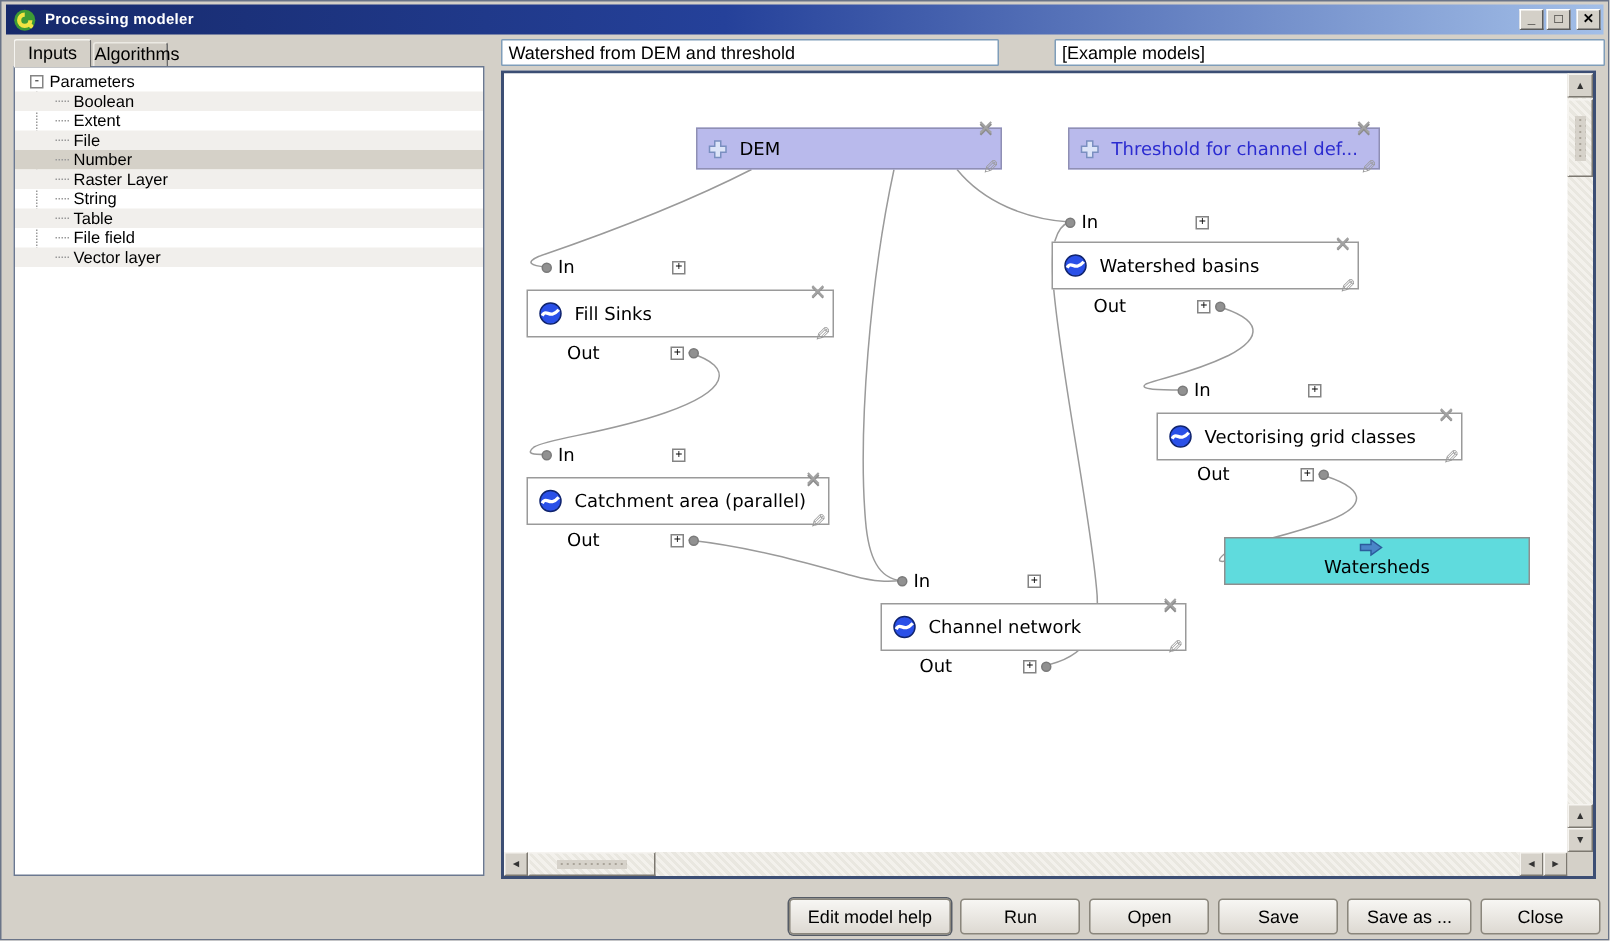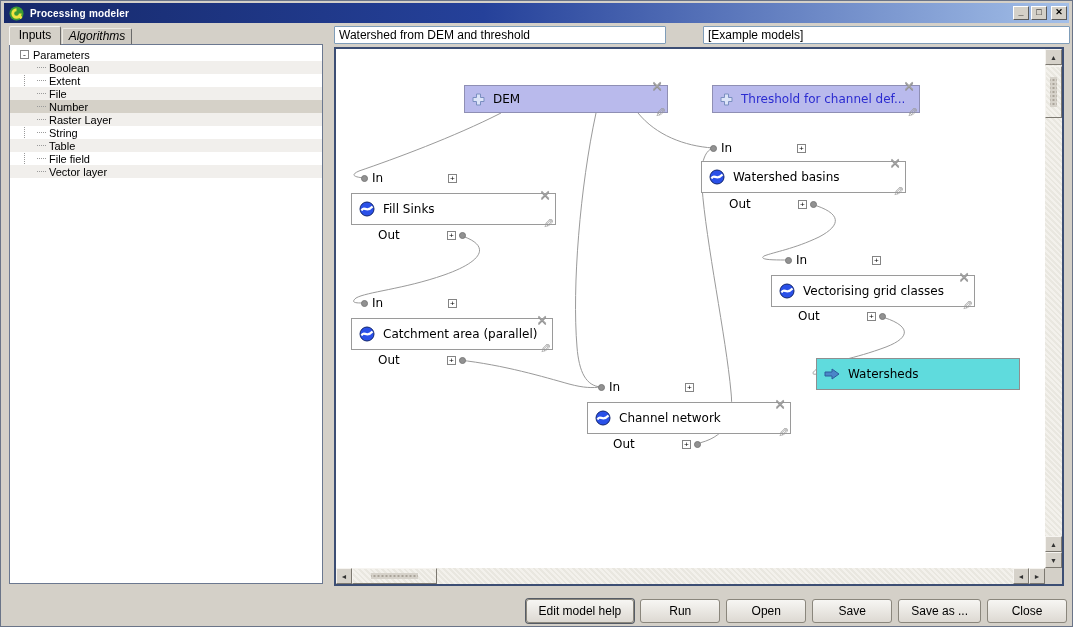--- a/index.html
+++ b/index.html
@@ -17,22 +17,22 @@
   .win-btn { width:16px; height:14px; background:#d4d0c8; border:1px solid;
     border-color:#ffffff #5a5a5a #5a5a5a #ffffff; font:bold 9px/11px "Liberation Sans",sans-serif;
     text-align:center; color:#000; cursor:default; }
   .win-btn.close { margin-left:2px; }
 
   
   .tab { position:absolute; text-align:center; font-size:12px; cursor:default;
     border:1px solid #8a867c; border-bottom:none; border-radius:2px 2px 0 0; }
   .tab.active { left:8px; top:25px; width:52px; height:19px; background:#d4d0c8; z-index:3;
     border-color:#f5f4f0 #6a6a6a #d4d0c8 #f5f4f0; line-height:17px; }
-  .tab.inactive { left:61px; top:27px; width:70px; height:16px; background:#cdc9c1; line-height:15px;
-    border-color:#eceae4 #6a6a6a #6a6a6a #eceae4;font-style:italic; }
+  .tab.inactive { left:61px; top:27px; width:50px; height:16px; background:#cdc9c1; line-height:15px;
+    border-color:#eceae4 #6a6a6a #6a6a6a #eceae4; }
   .tree-panel { position:absolute; left:8px; top:43px; width:314px; height:540px;
     background:#fff; border:1px solid #6b7890; z-index:2; overflow:hidden; }
   .trow { height:13px; display:flex; align-items:center; font-size:11px; white-space:nowrap; position:relative; }
   .trow.alt { background:#f1efec; }
   .trow.sel { background:#d5d1c8; }
   .trow .indent { width:27px; flex:0 0 27px; }
   .expander { width:9px; height:9px; border:1px solid #848484; background:#fff; margin:0 4px 0 10px;
     font:8px/7px "Liberation Mono",monospace; text-align:center; flex:0 0 9px; }
   .stub { width:9px; height:1px; border-bottom:1px dotted #9a9a9a; margin-right:3px; flex:0 0 9px; }
   .vline { position:absolute; left:14px; top:16px; height:111px; border-left:1px dotted #9a9a9a; }
@@ -62,21 +62,21 @@
     background-image:radial-gradient(#aaa49a 1px, transparent 1px); background-size:4px 4px;
     background-position:center; background-clip:content-box; padding:10px 4px; }
   .hscroll .thumb { padding:4px 18px; }
   .corner { position:absolute; right:0; bottom:0; width:17px; height:16px; background:#d4d0c8; }
 
   
   .node { position:absolute; display:flex; align-items:center; padding:0 7px; font:12px "DejaVu Sans",sans-serif;
     color:#000; }
   .alg-node { background:#fff; border:1px solid #9a9a9a; height:32px; }
   .input-node { background:#b9baec; border:1px solid #8f8fb4; height:28px; }
-  .output-node { background:#5fdbdd; border:1px solid #8f8f8f; height:32px; }
+  .output-node { background:#5fdbdd; border:1px solid #8f8f8f; height:32px;flex-direction:column; }
   .node .nicon { margin-right:8px; display:flex; }
   .threshold-label { color:#2b2bd0; }
   .x-icon { position:absolute; right:4px; top:-6px; color:#a2a2a2; font:bold 14px/14px "DejaVu Sans",sans-serif;
     text-shadow:0 1px 0 #8c8c8c; cursor:default; }
   .pencil-icon { position:absolute; right:1px; bottom:-6px; color:#9a9a9a; font:13px/13px "DejaVu Sans",sans-serif;
     transform:scaleX(-1); cursor:default; }
   .input-node .x-icon { top:-7px; }
   .input-node .pencil-icon { bottom:-7px; }
 
   

